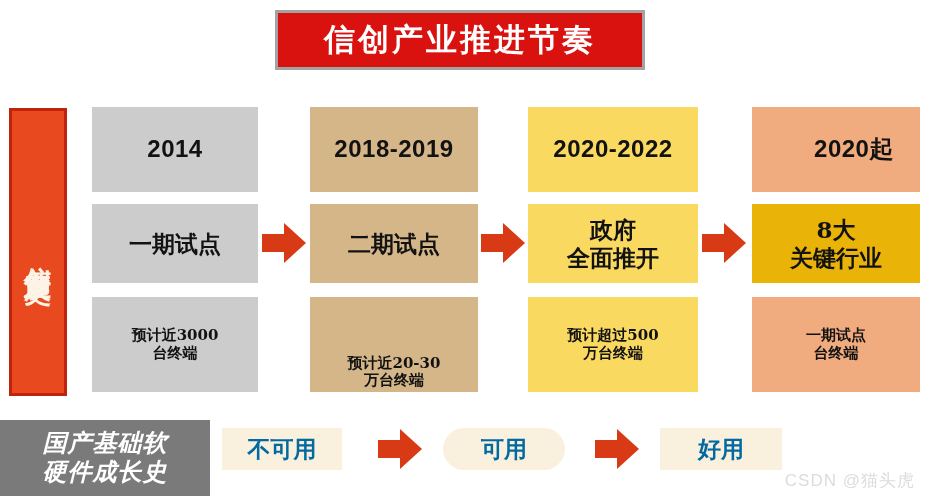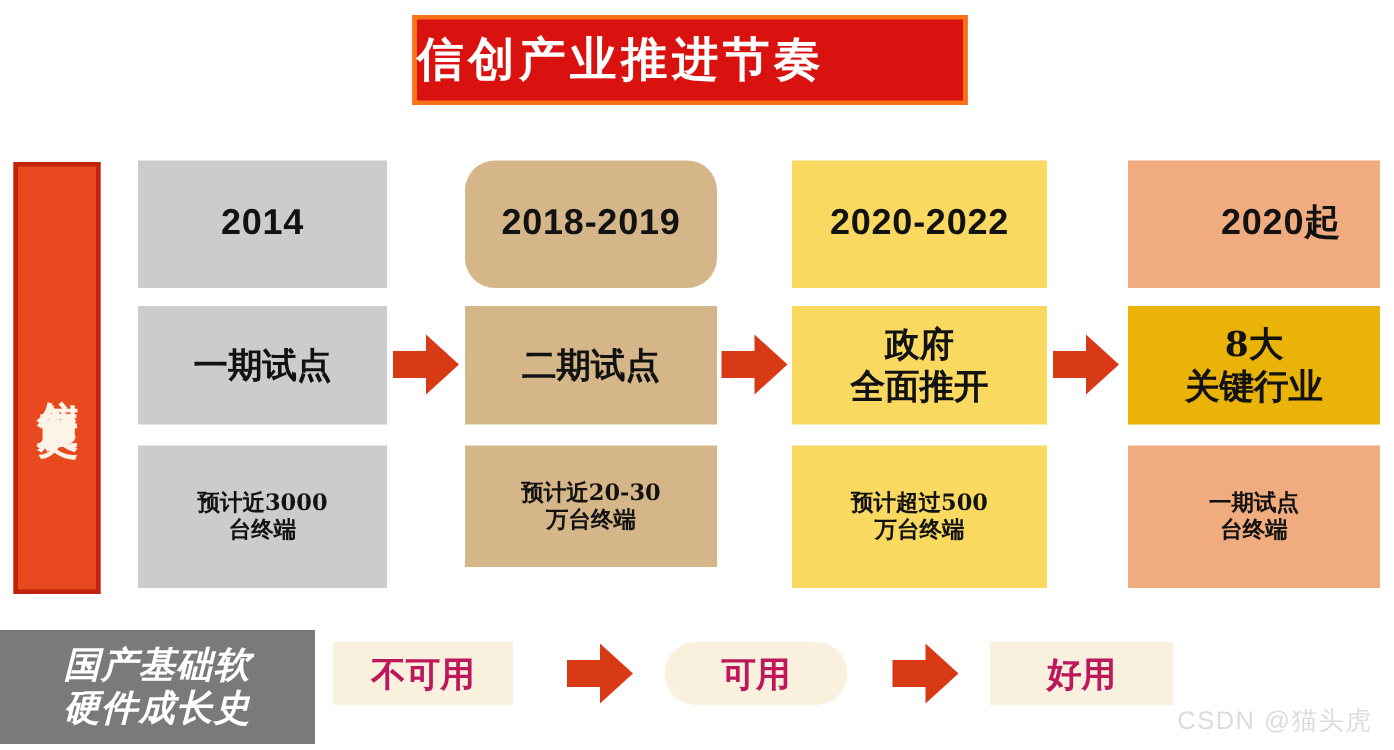--- a/index.html
+++ b/index.html
@@ -16,25 +16,25 @@
   }
 
   
   .title-banner {
     position: absolute;
     left: 275px;
     top: 10px;
     width: 370px;
     height: 60px;
     background: #d9120f;
-    border: 3px solid #f97316;
-    box-sizing: border-box;
-    display: flex;
-    align-items: center;
-    justify-content: flex-start;
+    border: 3px solid #a3a3a3;
+    box-sizing: border-box;
+    display: flex;
+    align-items: center;
+    justify-content: center;
   }
   .title-text {
     color: #ffffff;
     font-size: 31px;
     font-weight: bold;
     letter-spacing: 3px;
     font-family: "DejaVu Serif", "Liberation Serif", serif;
     white-space: nowrap;
   }
 
@@ -143,21 +143,21 @@
     position: absolute;
     box-sizing: border-box;
     background: #faf0de;
     display: flex;
     align-items: center;
     justify-content: center;
   }
   .state-text {
     font-size: 23px;
     font-weight: bold;
-    color: #be185d;
+    color: #0369a1;
     font-family: "DejaVu Serif", "Liberation Serif", serif;
   }
 
   
   .watermark {
     position: absolute;
     right: 14px;
     bottom: 8px;
     color: #dcdcdc;
     font-size: 17px;
@@ -183,27 +183,27 @@
 <div class="cell phase" style="left:92px; top:204px; width:166px; height:79px; background:#cccccc;">
   <span>一期试点</span>
 </div>
 <div class="cell scale" style="left:92px; top:297px; width:166px; height:95px; background:#cccccc;">
   <span>
     <span>预计近3000</span><br>
     <span>台终端</span>
   </span>
 </div>
 
-<div class="cell year" style="left:310px; top:107px; width:168px; height:85px; background:#d5b689;border-radius:20px;">
+<div class="cell year" style="left:310px; top:107px; width:168px; height:85px; background:#d5b689;">
   <span>2018-2019</span>
 </div>
 <div class="cell phase" style="left:310px; top:204px; width:168px; height:79px; background:#d5b689;">
   <span>二期试点</span>
 </div>
-<div class="cell scale" style="left:310px; top:297px; width:168px; height:81px; background:#d5b689;">
+<div class="cell scale" style="left:310px; top:297px; width:168px; height:95px; background:#d5b689;align-items:flex-end;">
   <span>
     <span>预计近20-30</span><br>
     <span>万台终端</span>
   </span>
 </div>
 
 <div class="cell year" style="left:528px; top:107px; width:170px; height:85px; background:#fad961;">
   <span>2020-2022</span>
 </div>
 <div class="cell phase" style="left:528px; top:204px; width:170px; height:79px; background:#fad961;">

